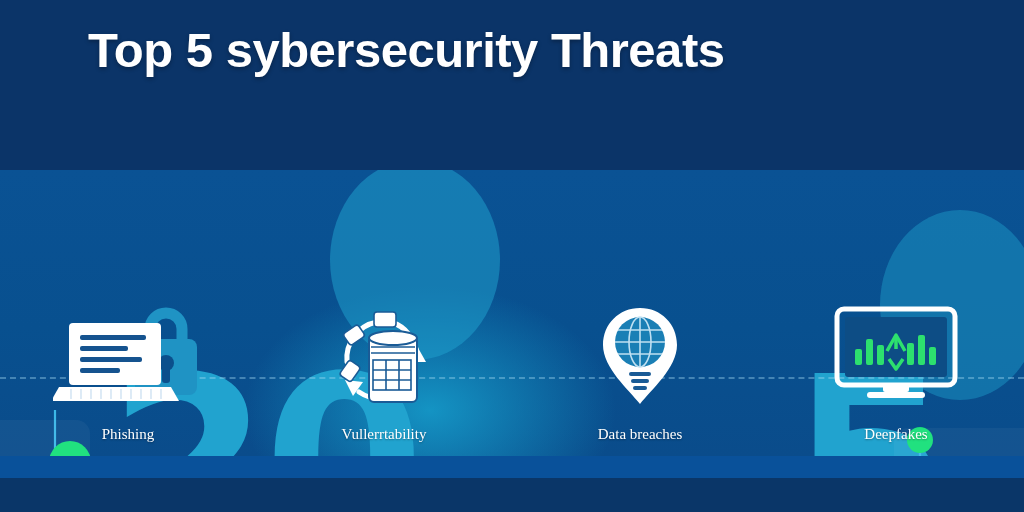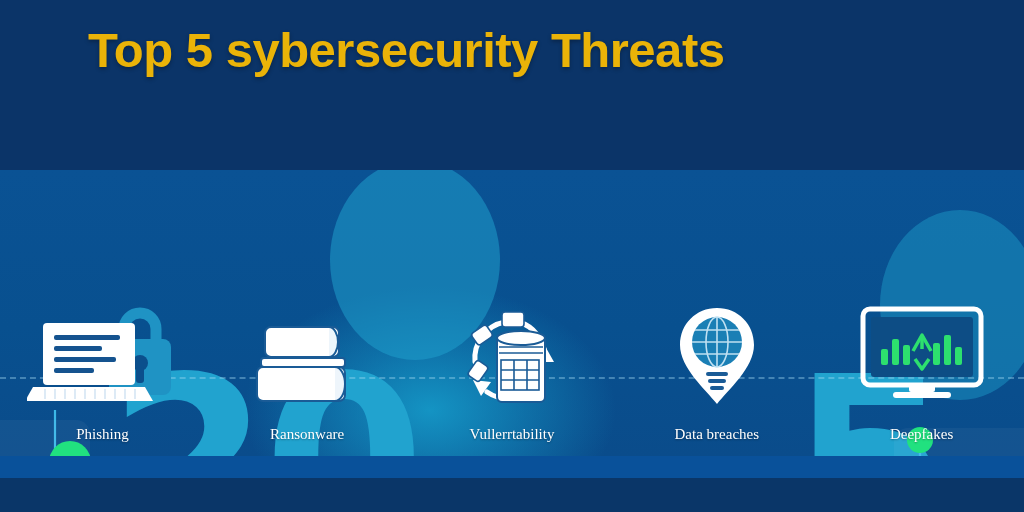--- a/index.html
+++ b/index.html
@@ -11,21 +11,21 @@
   }
 
   
   .header{
     position:absolute;left:0;top:0;width:1024px;height:170px;
     background:#0b3468;
     z-index:6;
   }
   .title{
     position:absolute;left:88px;top:22px;width:860px;
-    color:#eab308;font-weight:bold;font-size:49px;line-height:56px;
+    color:#ffffff;font-weight:bold;font-size:49px;line-height:56px;
     letter-spacing:-0.5px;
     text-shadow:0 2px 4px rgba(0,0,0,.30);
   }
   .title-line{display:block;white-space:nowrap;}
 
   
   .body-bg{
     position:absolute;left:0;top:170px;width:1024px;height:286px;
     background:
       radial-gradient(ellipse 300px 200px at 430px 240px, rgba(22,160,205,.85) 0%, rgba(22,160,205,0) 62%),
@@ -188,35 +188,20 @@
             <path d="M78 88 V98"></path>
               <path d="M88 88 V98"></path>
               <path d="M98 88 V98"></path>
             <path d="M108 88 V98"></path>
           </g>
         </svg>
       </div>
       <div class="lbl">Phishing</div>
     </div>
 
-    <div class="item">
-      <div class="art">
-        <svg width="120" height="110" viewBox="0 0 120 110">
-
-          <rect x="18" y="26" width="74" height="30" rx="6" fill="#ffffff" stroke="#1a5b96" stroke-width="2"></rect>
-          <path d="M82 26 a9 15 0 0 1 0 30" fill="#eef5fb" stroke="#1a5b96" stroke-width="2"></path>
-
-          <rect x="14" y="57" width="84" height="9" rx="3" fill="#ffffff" stroke="#1a5b96" stroke-width="2"></rect>
-
-          <rect x="10" y="66" width="88" height="34" rx="6" fill="#ffffff" stroke="#1a5b96" stroke-width="2"></rect>
-          <path d="M88 66 a10 17 0 0 1 0 34" fill="#eef5fb" stroke="#1a5b96" stroke-width="2"></path>
-        </svg>
-      </div>
-      <div class="lbl">Ransonware</div>
-    </div>
 
     <div class="item">
       <div class="art">
         <svg width="118" height="112" viewBox="0 0 118 112">
 
           <g stroke="#ffffff" stroke-width="5" fill="none" stroke-linecap="round">
             <path d="M22 62 A37 37 0 0 1 52 22"></path>
             <path d="M66 22 A37 37 0 0 1 92 55"></path>
             <path d="M84 84 A37 37 0 0 1 34 92"></path>
           </g>

